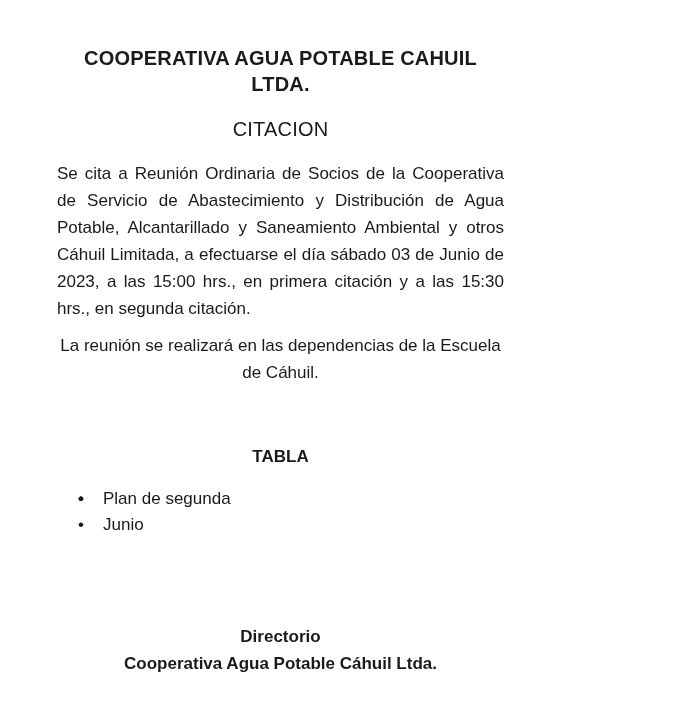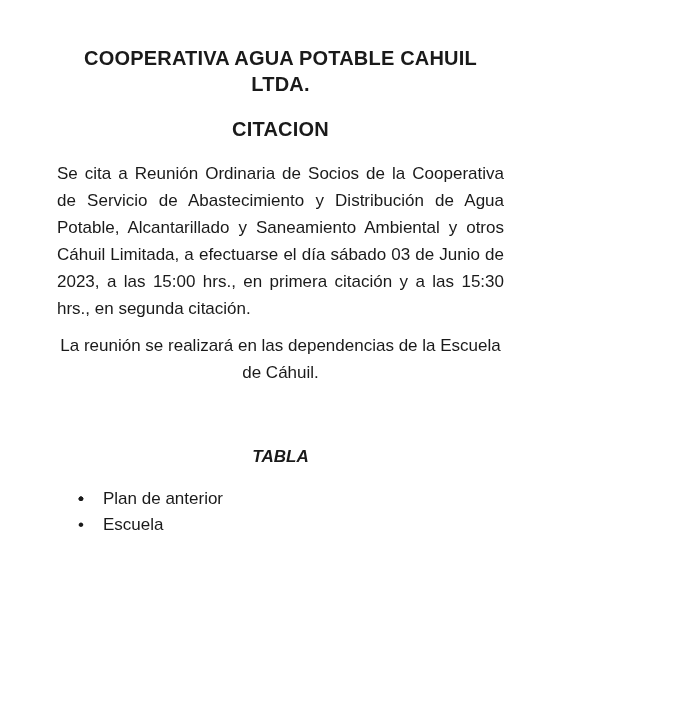--- a/index.html
+++ b/index.html
@@ -26,21 +26,21 @@
     font-size: 20px;
     line-height: 26px;
     font-weight: 700;
     text-align: center;
     letter-spacing: 0.2px;
   }
   .doc-subtitle {
     margin: 19px 0 0 0;
     font-size: 20px;
     line-height: 26px;
-    font-weight: 700;
+    font-weight: 400;
     text-align: center;
     letter-spacing: 0.2px;
   }
   .para-1 {
     margin: 18px 0 0 0;
     font-size: 17px;
     line-height: 27px;
     text-align: justify;
     text-justify: inter-word;
   }
@@ -49,21 +49,20 @@
     font-size: 17px;
     line-height: 27px;
     text-align: center;
   }
   .agenda-heading {
     margin: 57px 0 0 0;
     font-size: 17px;
     line-height: 27px;
     font-weight: 700;
     text-align: center;
-    font-style: italic;
   }
   .agenda-list {
     margin: 16px 0 0 0;
     padding: 0;
     list-style: none;
   }
   .agenda-list li {
     position: relative;
     font-size: 17px;
     line-height: 26px;
@@ -101,24 +100,26 @@
 
   <ul class="agenda-list">
     <li>
       <span class="bullet">•</span>
     </li>
     <li>
       <span class="bullet">•</span>
     </li>
     <li>
       <span class="bullet">•</span>
-      <span>Plan de anterior</span>
+      <span>Plan de segunda</span>
     </li>
     <li>
       <span class="bullet">•</span>
-      <span>Escuela</span>
+      <span>Junio</span>
     </li>
   </ul>
 
   <div class="signature">
+    <div>Directorio</div>
+    <div>Cooperativa Agua Potable Cáhuil Ltda.</div>
   </div>
 
 </div>
 
 </body></html>

